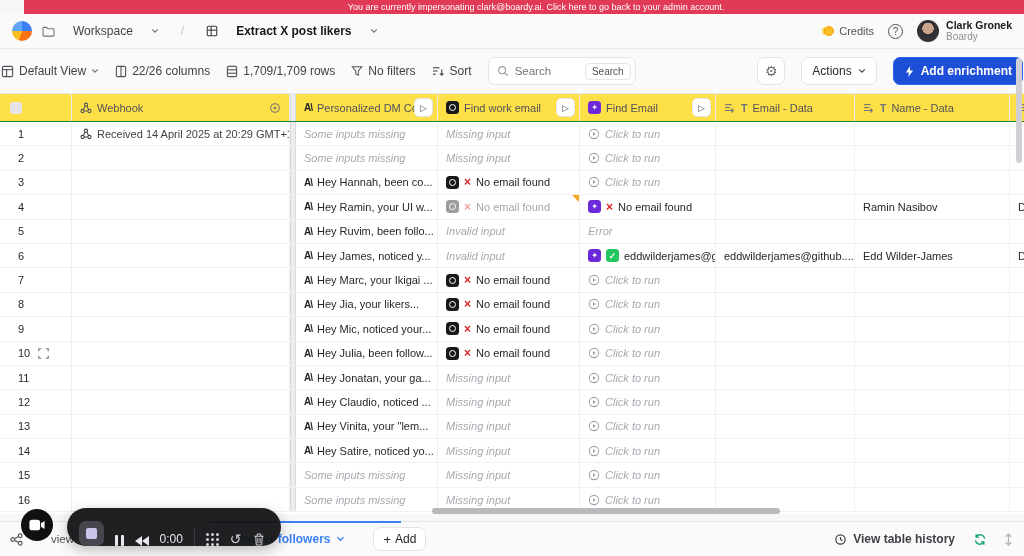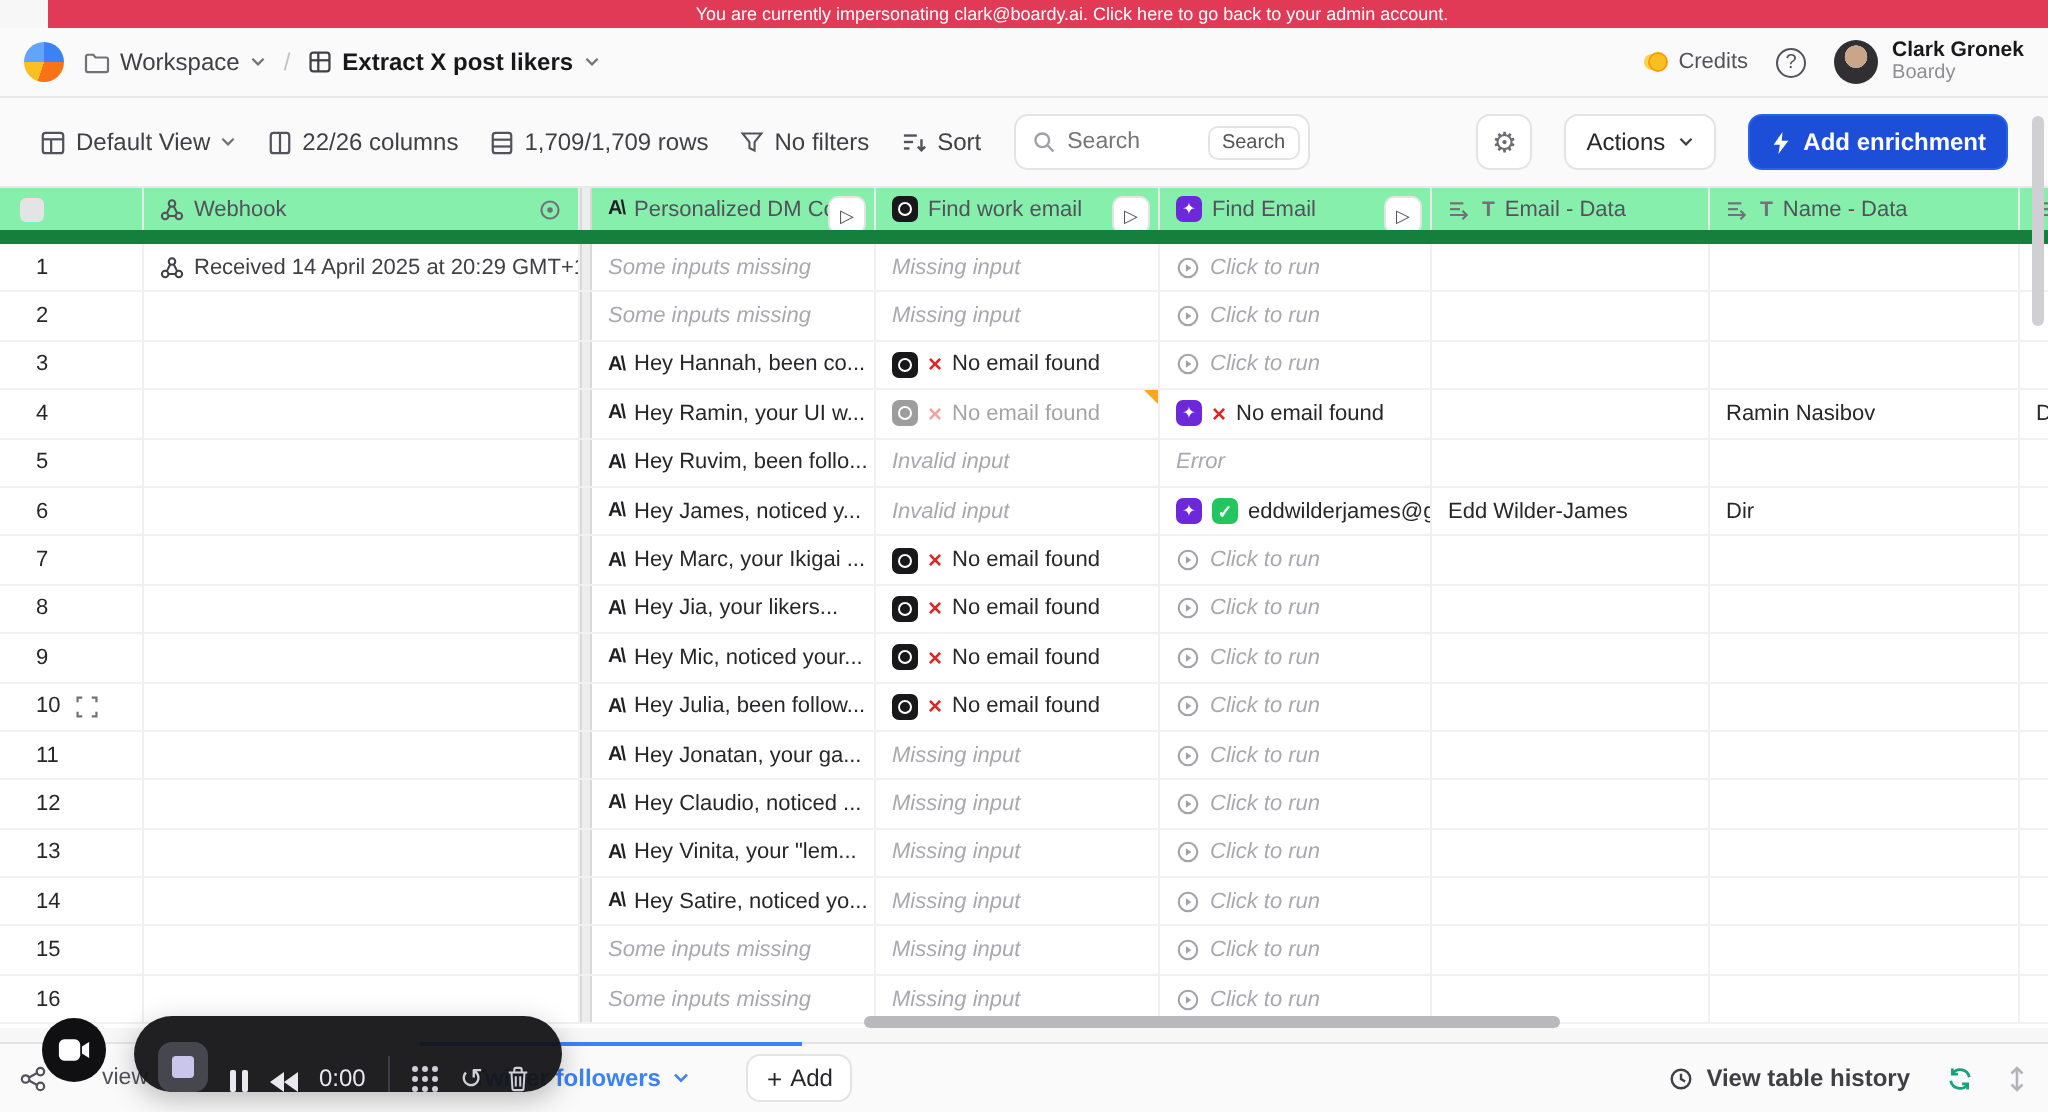--- a/index.html
+++ b/index.html
@@ -8,49 +8,49 @@
 
   
   .banner { position:absolute; left:0; top:0; width:1024px; height:14px; background:#e13a56; color:#fff;
             display:flex; align-items:center; justify-content:center; font-size:9px;margin-left:24px; }
   .banner .close { position:absolute; right:6px; top:1px; font-size:10px; color:#ffd7de; cursor:pointer; }
 
   
   .apphead { position:absolute; left:0; top:14px; width:1024px; height:35px; background:#fafafa;
              border-bottom:1px solid #e9e9ea; display:flex; align-items:center; padding:0 12px; }
   .logo { width:20px; height:20px; border-radius:50%; background:conic-gradient(#3b82f6 0 25%, #f97316 25% 55%, #fbbf24 55% 75%, #60a5fa 75% 100%); margin-right:10px; }
-  .crumb { display:flex; align-items:center; gap:5px; color:#3f3f46; font-size:12px; }
+  .crumb { display:flex; align-items:center; gap:18px; color:#3f3f46; font-size:12px; }
   .crumb .slash { color:#c4c4c8; margin:0 4px; }
   .spacer { flex:1; }
   .credits { display:flex; align-items:center; gap:5px; color:#52525b; font-size:11px; margin-right:14px; }
   .coin { width:10px; height:10px; border-radius:50%; background:#fbbf24; border:1px solid #f59e0b; box-shadow:-3px 0 0 -1px #fcd34d; }
   .help-circ { width:15px; height:15px; border-radius:50%; border:1.2px solid #52525b; color:#52525b; font-size:10px;
                display:flex; align-items:center; justify-content:center; margin-right:14px; }
   .avatar { width:22px; height:22px; border-radius:50%; background:radial-gradient(circle at 50% 38%, #c9a68a 0 32%, #2f2f34 33%); margin-right:7px; }
   .userblock { line-height:1.15; }
   .userblock .uname { font-size:10.5px; font-weight:700; color:#18181b; }
   .userblock .uorg { font-size:10px; color:#8e8e95; }
 
   
   .toolbar { position:absolute; left:0; top:49px; width:1024px; height:45px; background:#fafafa;
-             border-bottom:1px solid #e9e9ea; display:flex; align-items:center; padding:0 20px; gap:16px; }
+             border-bottom:1px solid #e9e9ea; display:flex; align-items:center; padding:0 1px; gap:16px; }
   .titem { display:flex; align-items:center; gap:5px; color:#3f3f46; font-size:12px; white-space:nowrap; cursor:pointer; }
   .searchbox { display:flex; align-items:center; background:#fff; border:1px solid #e4e4e7; border-radius:7px;
                height:28px; width:148px; padding:0 4px 0 8px; gap:6px; }
   .searchbox input { border:none; outline:none; flex:1; width:60px; font-size:11.5px; color:#3f3f46; background:transparent; font-family:"Liberation Sans",sans-serif;}
   .search-chip { border:1px solid #e4e4e7; border-radius:5px; font-size:10px; color:#52525b; padding:2px 6px; background:#fff; }
   .btn { border:1px solid #e4e4e7; background:#fff; border-radius:7px; height:28px; display:flex; align-items:center;
          gap:6px; padding:0 10px; font-size:12px; color:#27272a; cursor:pointer; }
   .btn.icon-only { width:28px; justify-content:center; padding:0; }
   .btn-primary { background:#1d4ed8; border-color:#2764eb; color:#fff; font-weight:600; }
 
   
   .tablewrap { position:absolute; left:0; top:94px; width:1024px; height:420px; background:#fff; overflow:hidden; }
   .tgrid { display:grid; grid-template-columns:72px 218px 6px 142px 142px 136px 139px 155px 1fr; }
-  .thead { height:28px; background:#86efac; border-bottom:7px solid #15803d; }
+  .thead { height:28px; background:#fde047; border-bottom:1px solid #15803d; }
   .thead .hc { display:flex; align-items:center; padding:0 8px; font-size:11px; color:#52525b; border-right:1px solid #e9e9ea;
                white-space:nowrap; overflow:hidden; gap:5px; position:relative; }
   .divcol { background:#ededee; border-right:1px solid #d9d9dc; border-left:1px solid #d9d9dc; }
   .hchk { width:12px; height:12px; border-radius:3px; background:#e4e4e7; margin-left:2px; }
   .playchip { position:absolute; right:4px; top:4px; width:19px; height:19px; border:1px solid #e4e4e7; border-radius:5px;
               background:#fff; display:flex; align-items:center; justify-content:center; font-size:9px; color:#52525b; }
   .trow { height:24.4px; border-bottom:1px solid #f1f1f2; background:#fff; }
   .trow .tc { display:flex; align-items:center; padding:0 8px; font-size:11px; color:#27272a; border-right:1px solid #f0f0f1;
               white-space:nowrap; overflow:hidden; gap:5px; position:relative; }
   .rownum { color:#a1a1aa; font-size:10.5px; justify-content:flex-start !important; gap:8px !important; padding-left:18px !important; }
@@ -424,20 +424,23 @@
         </div>
         <div class="tc">
           <span class="ph">Invalid input</span>
         </div>
         <div class="tc">
           <span class="sqico sq-purple">✦</span>
           <span class="sqico sq-green">✓</span>
           <span>eddwilderjames@g...</span>
         </div>
         <div class="tc">
+          <span>eddwilderjames@github....</span>
+        </div>
+        <div class="tc">
           <span>Edd Wilder-James</span>
         </div>
         <div class="tc">
           <span>Dir</span>
         </div>
       </div>
       <div class="tgrid trow">
         <div class="tc rownum">
           <span>7</span>
         </div>

